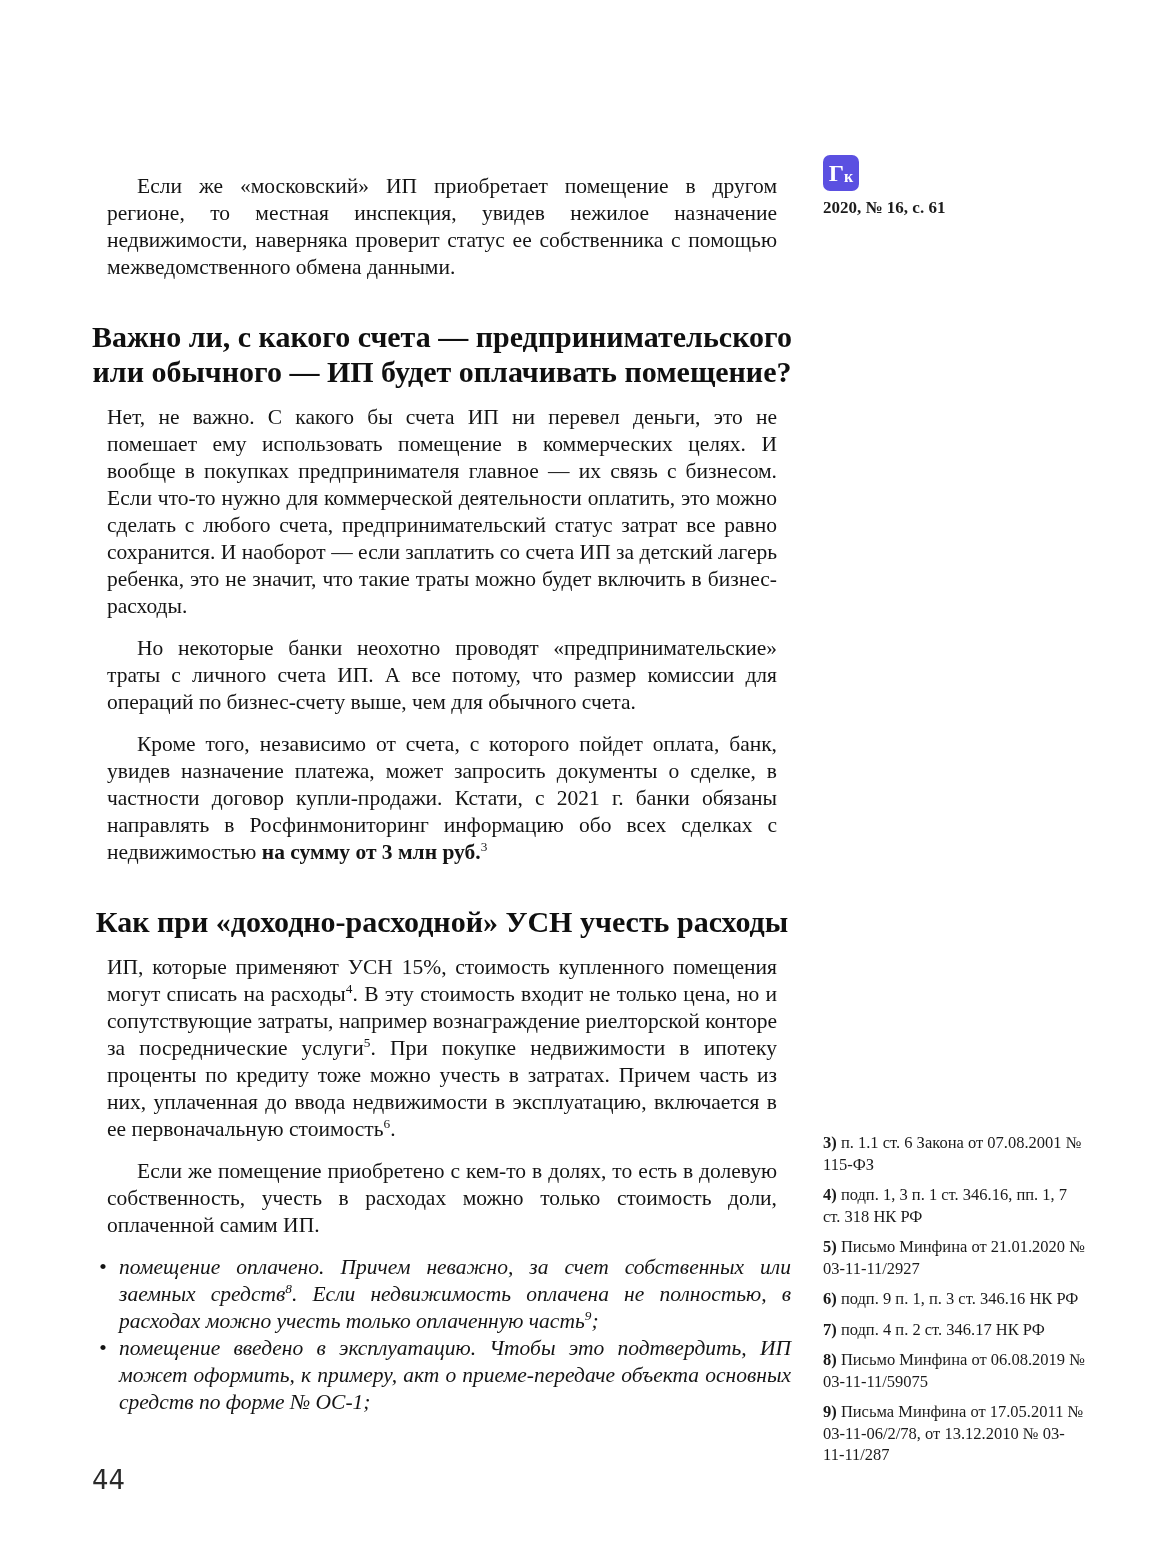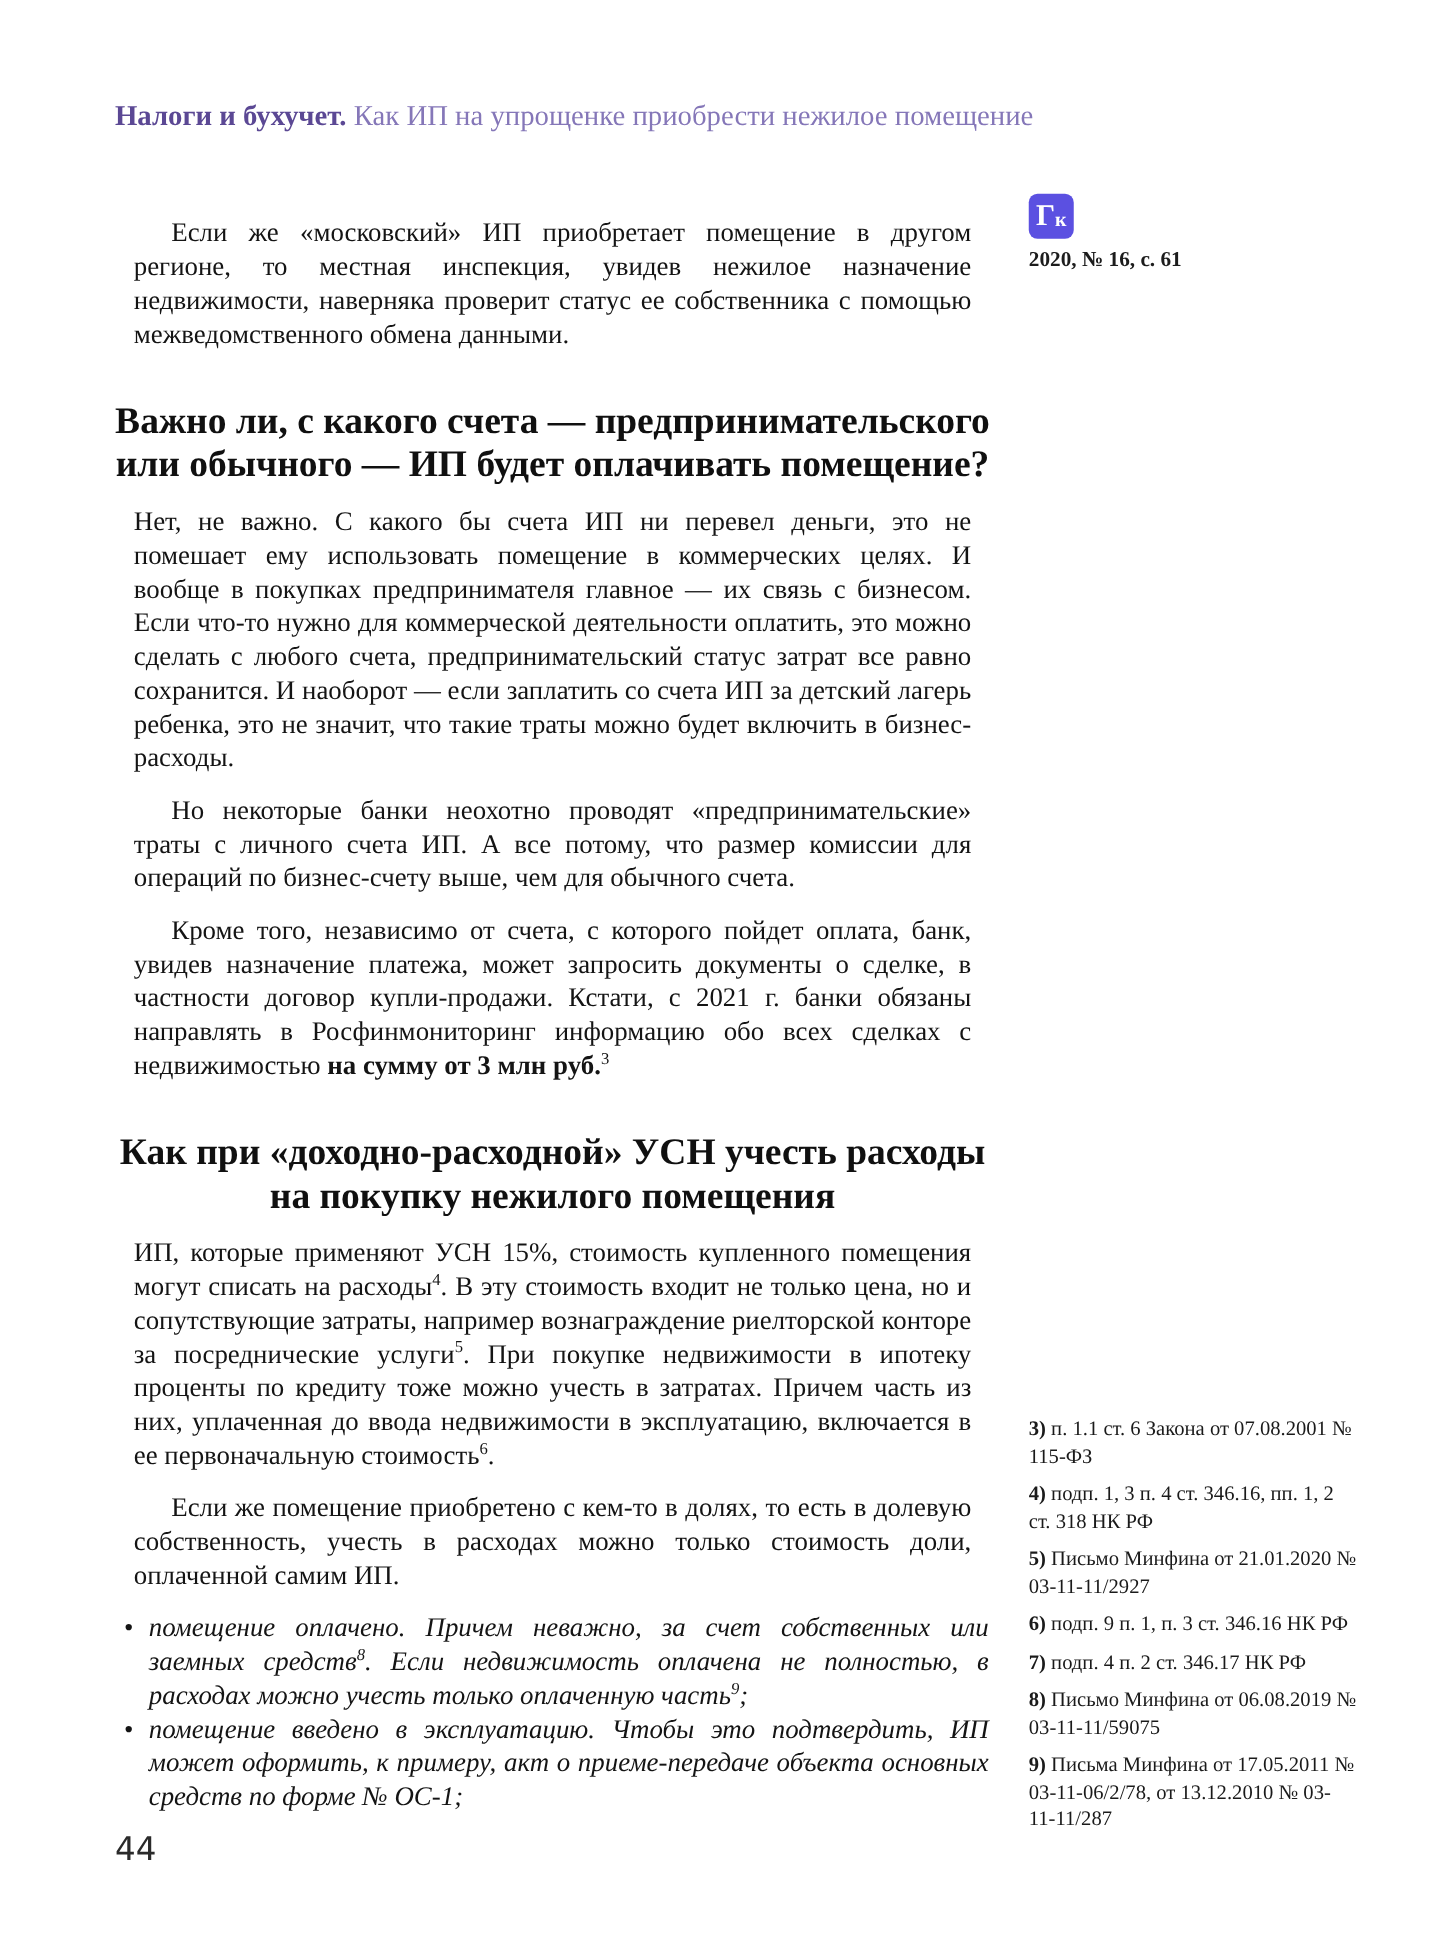--- a/index.html
+++ b/index.html
@@ -45,50 +45,47 @@
   .footnote { margin-bottom:9px;font-family:Liberation Serif, serif; }
   .footnote b { font-weight:bold; }
 
   .page-num { position:absolute; left:92px; top:1465px; font-family:"DejaVu Sans", sans-serif; font-size:26px; color:#2a2a2a; }
 </style>
 </head>
 <body>
 
 <div class="page">
 
-  <div class="header">
-    <span class="mag">Налоги и бухучет.</span><span class="art"> Как ИП на упрощенке приобрести нежилое помещение</span>
-  </div>
 
   <div class="main">
       <p class="indent"><span>Если же «московский» ИП приобретает помещение в другом регионе, то местная инспекция, увидев нежилое назначение недвижимости, наверняка проверит статус ее собственника с помощью межведомственного обмена данными.</span></p>
       <h2><span>Важно ли, с какого счета — предпринимательского</span><br><span>или обычного — ИП будет оплачивать помещение?</span></h2>
       <p><span>Нет, не важно. С какого бы счета ИП ни перевел деньги, это не помешает ему использовать помещение в коммерческих целях. И вообще в покупках предпринимателя главное — их связь с бизнесом. Если что-то нужно для коммерческой деятельности оплатить, это можно сделать с любого счета, предпринимательский статус затрат все равно сохранится. И наоборот — если заплатить со счета ИП за детский лагерь ребенка, это не значит, что такие траты можно будет включить в бизнес-расходы.</span></p>
       <p class="indent"><span>Но некоторые банки неохотно проводят «предпринимательские» траты с личного счета ИП. А все потому, что размер комиссии для операций по бизнес-счету выше, чем для обычного счета.</span></p>
       <p class="indent"><span>Кроме того, независимо от счета, с которого пойдет оплата, банк, увидев назначение платежа, может запросить документы о сделке, в частности договор купли-продажи. Кстати, с 2021 г. банки обязаны направлять в Росфинмониторинг информацию обо всех сделках с недвижимостью </span><strong>на сумму от 3 млн руб.</strong><sup>3</sup></p>
-      <h2><span>Как при «доходно-расходной» УСН учесть расходы</span><br><span>на покупку нежилого помещения</span></h2>
+      <h2><span>Как при «доходно-расходной» УСН учесть расходы</span><br></h2>
       <p><span>ИП, которые применяют УСН 15%, стоимость купленного помещения могут списать на расходы</span><sup>4</sup><span>. В эту стоимость входит не только цена, но и сопутствующие затраты, например вознаграждение риелторской конторе за посреднические услуги</span><sup>5</sup><span>. При покупке недвижимости в ипотеку проценты по кредиту тоже можно учесть в затратах. Причем часть из них, уплаченная до ввода недвижимости в эксплуатацию, включается в ее первоначальную стоимость</span><sup>6</sup><span>.</span></p>
       <p class="indent"><span>Если же помещение приобретено с кем-то в долях, то есть в долевую собственность, учесть в расходах можно только стоимость доли, оплаченной самим ИП.</span></p>
       <ul>
         <li><span>помещение оплачено. Причем неважно, за счет собственных или заемных средств</span><sup>8</sup><span>. Если недвижимость оплачена не полностью, в расходах можно учесть только оплаченную часть</span><sup>9</sup><span>;</span></li>
         <li><span>помещение введено в эксплуатацию. Чтобы это подтвердить, ИП может оформить, к примеру, акт о приеме-передаче объекта основных средств по форме № ОС-1;</span></li>
       </ul>
     </div>
 
   <div class="sidebar-note">
     <div class="gk-icon">
       <span class="g">Г</span>
         <span class="k">к</span>
     </div>
     <div class="note-ref">2020, № 16, с. 61</div>
   </div>
 
   <div class="footnotes">
       <div class="footnote"><b>3) </b><span>п. 1.1 ст. 6 Закона от 07.08.2001 № 115-ФЗ</span></div>
-      <div class="footnote"><b>4) </b><span>подп. 1, 3 п. 4 ст. 346.16, пп. 1, 2 ст. 318 НК РФ</span></div>
+      <div class="footnote"><b>4) </b><span>подп. 1, 3 п. 1 ст. 346.16, пп. 1, 7 ст. 318 НК РФ</span></div>
       <div class="footnote"><b>5) </b><span>Письмо Минфина от 21.01.2020 № 03-11-11/2927</span></div>
       <div class="footnote"><b>6) </b><span>подп. 9 п. 1, п. 3 ст. 346.16 НК РФ</span></div>
       <div class="footnote"><b>7) </b><span>подп. 4 п. 2 ст. 346.17 НК РФ</span></div>
       <div class="footnote"><b>8) </b><span>Письмо Минфина от 06.08.2019 № 03-11-11/59075</span></div>
       <div class="footnote"><b>9) </b><span>Письма Минфина от 17.05.2011 № 03-11-06/2/78, от 13.12.2010 № 03-11-11/287</span></div>
     </div>
 
   <div class="page-num">44</div>
 
 </div>

